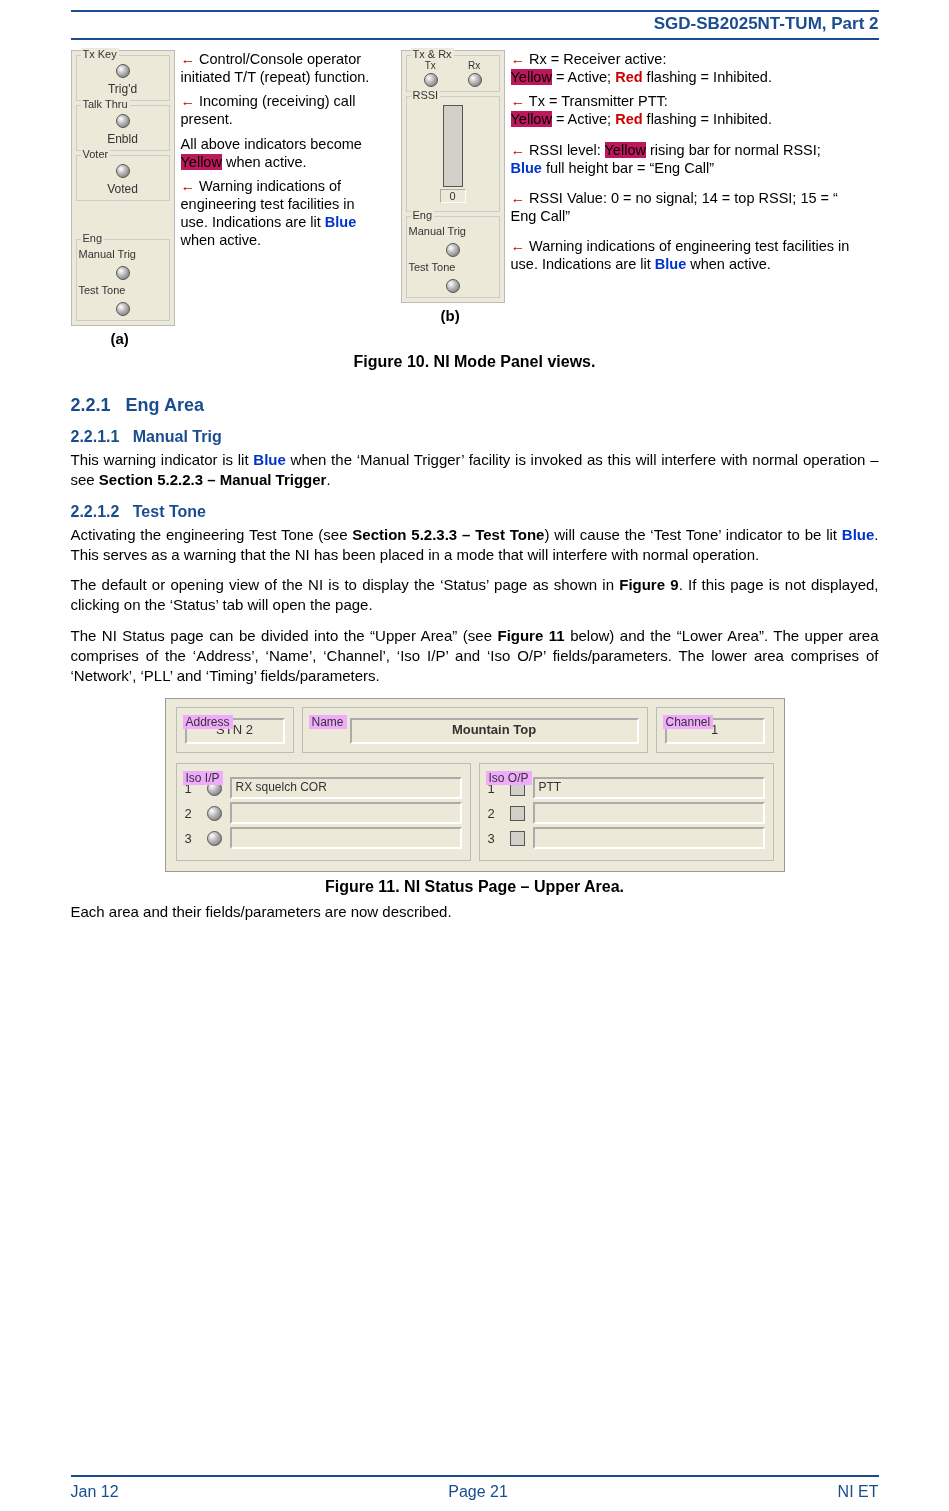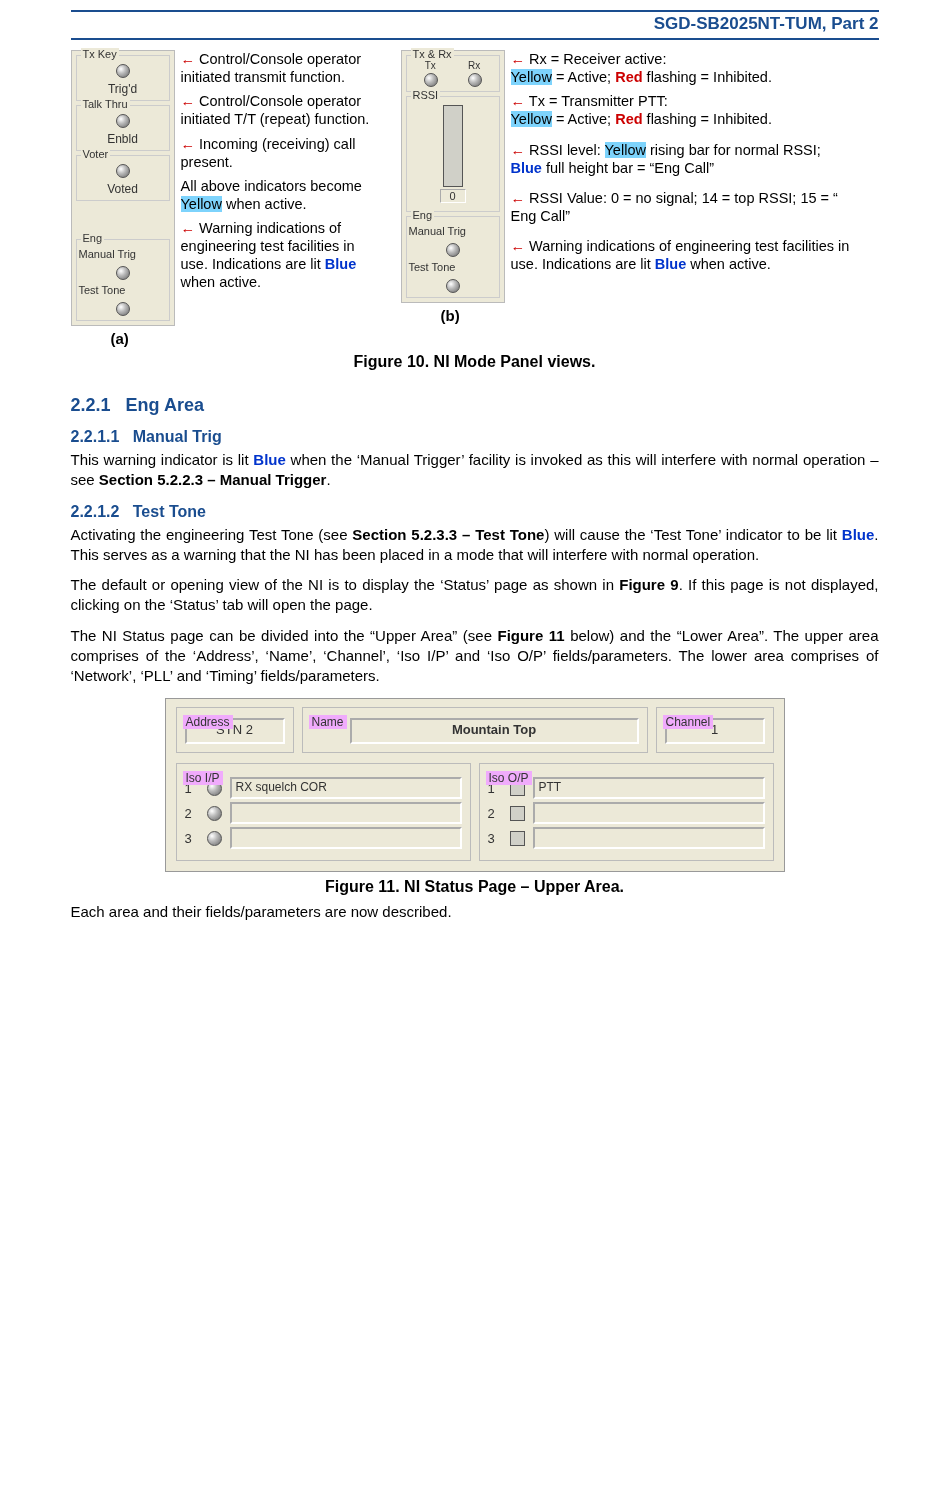--- a/index.html
+++ b/index.html
@@ -132,21 +132,21 @@
     line-height: 1.25;
   }
   .ann-block {
     margin-bottom: 6px;
   }
   .arrow {
     color: #cc0000;
     font-weight: bold;
   }
   .hl-yellow {
-    background: #7dd3fc;
+    background: #be185d;
   }
   .c-red { color: #cc0000; font-weight: bold; }
   .c-blue { color: #0033cc; font-weight: bold; }
   .ab-label {
     font-weight: bold;
     text-align: left;
     padding-left: 40px;
     margin-top: 4px;
   }
   .fig-caption {
@@ -298,21 +298,20 @@
                 </div>
             <div style="font-size:11px;margin-top:4px">Test Tone</div>
             <div class="indicator-row">
                   <span class="led"></span>
                 </div>
           </div>
         </div>
         <div class="ab-label">(a)</div>
       </div>
       <div class="ann" style="width:200px">
-        <div class="ann-block"><span class="arrow">←</span> <span>Control/Console operator initiated transmit function.</span></div>
         <div class="ann-block"><span class="arrow">←</span> <span>Control/Console operator initiated T/T (repeat)  function.</span></div>
         <div class="ann-block"><span class="arrow">←</span> <span>Incoming (receiving) call present.</span></div>
         <div class="ann-block">
           <span>All above indicators become </span><span class="hl-yellow">Yellow</span><span> when active.</span>
         </div>
         <div class="ann-block">
           <span class="arrow">←</span>
           <span>Warning indications of engineering test facilities in use.  Indications are lit </span><span class="c-blue">Blue</span><span> when active.</span>
         </div>
       </div>
@@ -457,13 +456,21 @@
               <div class="iso-field"></div>
             </div>
       </div>
     </div>
   </div>
   <div class="fig-caption" style="margin-bottom:6px">Figure 11.  NI Status Page – Upper Area.</div>
   <p class="body">Each area and their fields/parameters are now described.</p>
 
   </div>
 
+  <div class="footer-wrap">
+    <hr class="hr">
+    <div class="footer">
+      <span>Jan 12</span>
+      <span>Page 21</span>
+      <span>NI ET</span>
+    </div>
+  </div>
 </div>
 
 </body></html>

